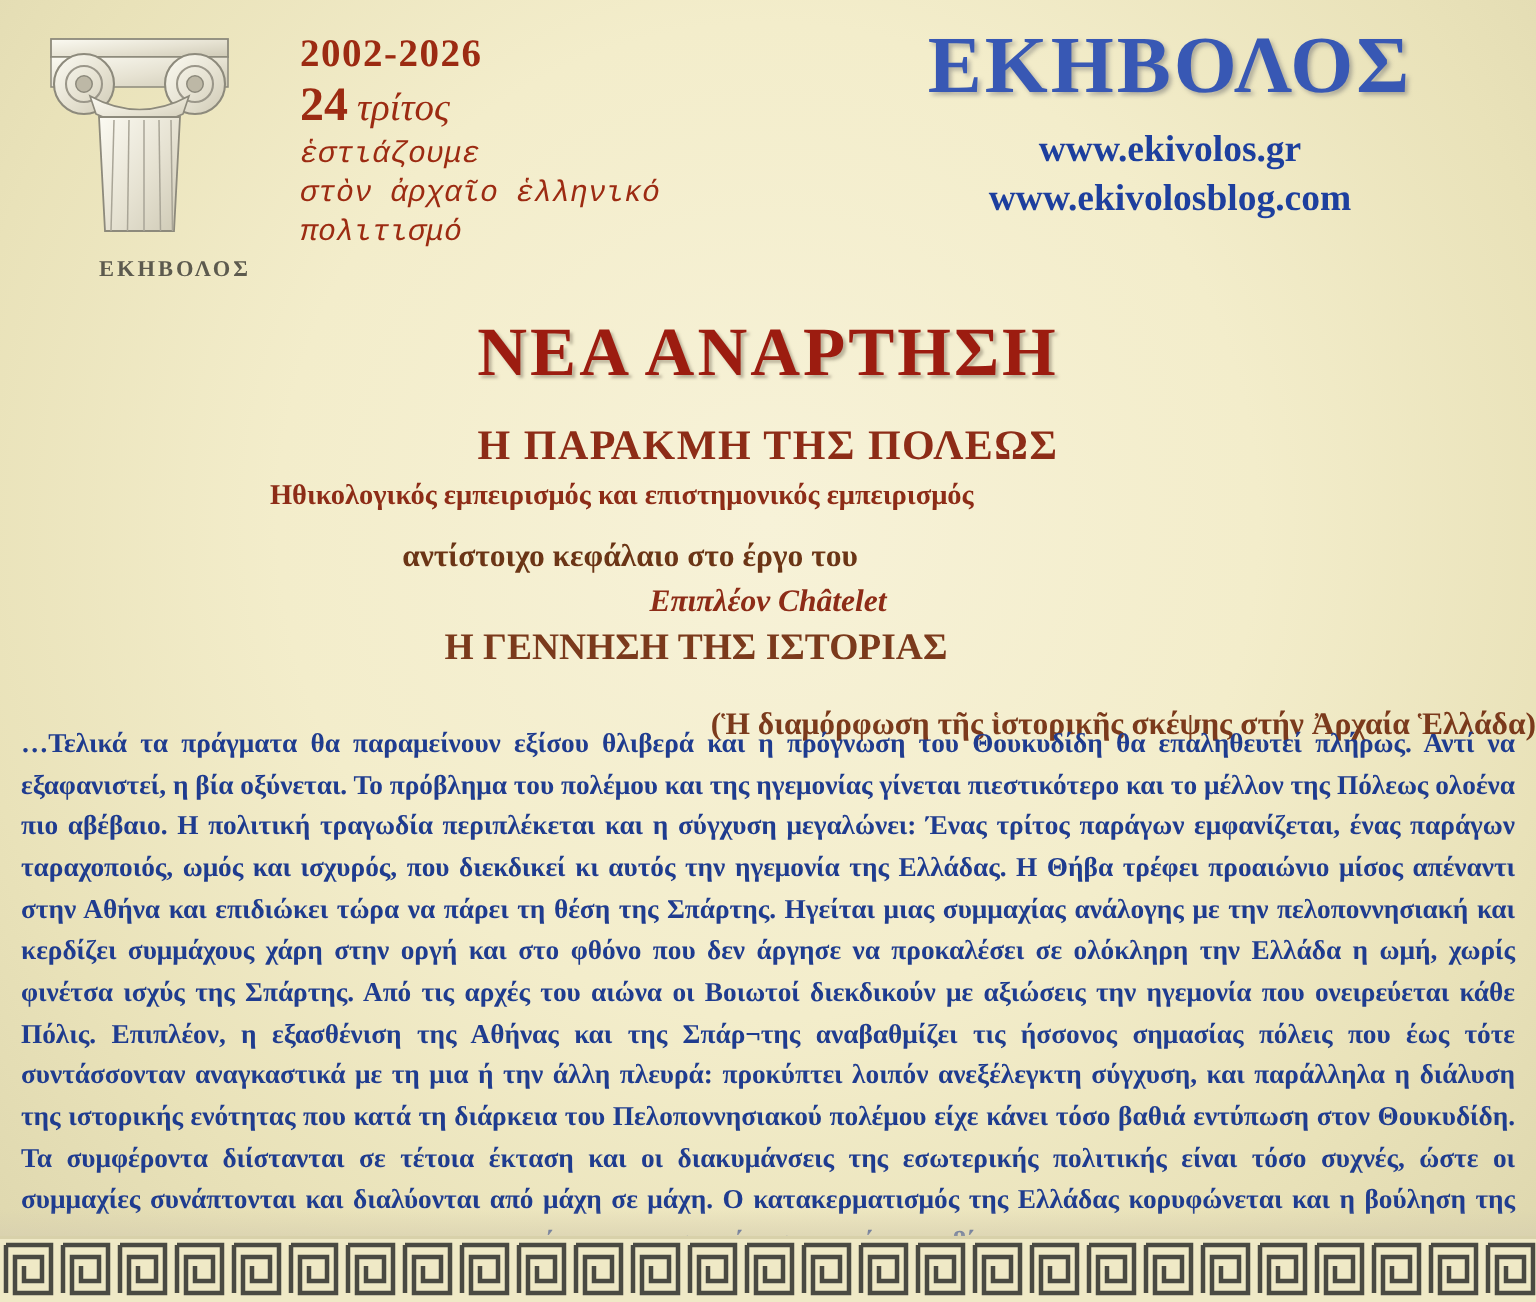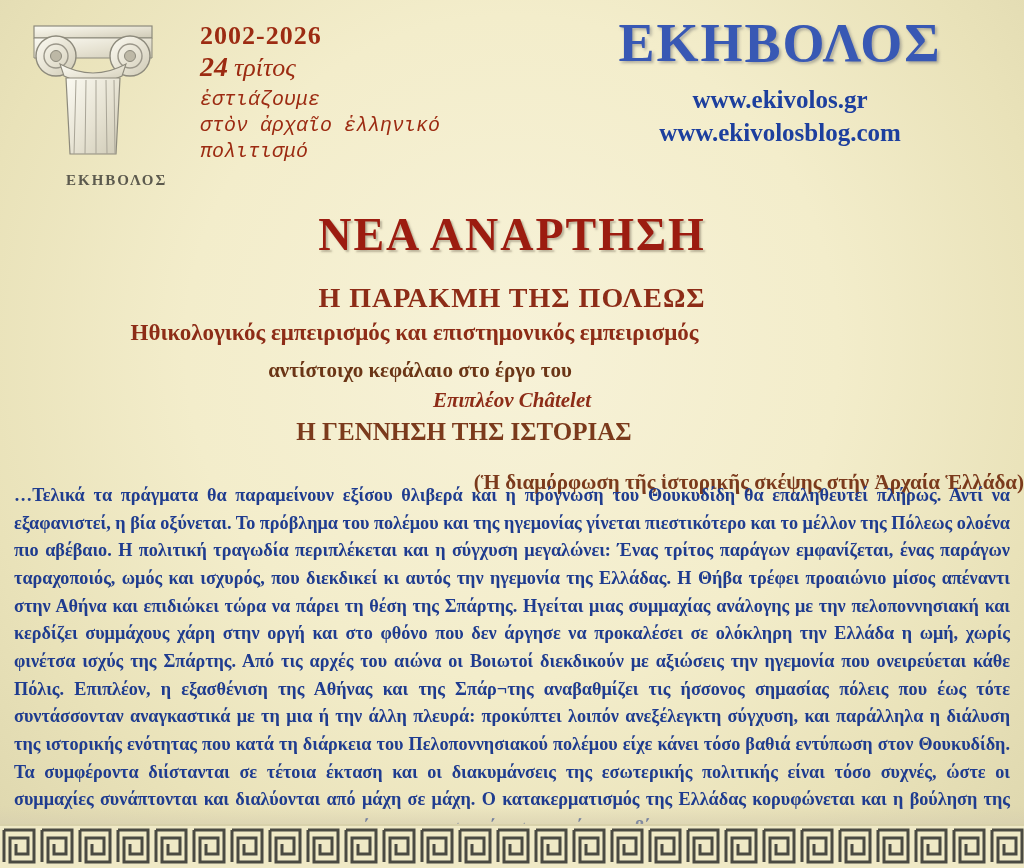--- a/index.html
+++ b/index.html
@@ -62,25 +62,24 @@
     letter-spacing: 1px;
     color: #9c2b12;
     line-height: 1.1;
   }
   .anniv .big-line {
     margin-top: 2px;
     line-height: 1;
     white-space: nowrap;
   }
   .anniv .big-num {
-    font-size: 28px;
-    font-weight: bold;
-    color: #9c2b12;
-    font-family: "Liberation Serif", serif;
-    font-style: italic;
+    font-size: 32px;
+    font-weight: bold;
+    color: #9c2b12;
+    font-family: "Liberation Serif", serif;
   }
   .anniv .chronia {
     font-size: 26px;
     font-style: italic;
     color: #9c2b12;
     font-family: "Liberation Serif", serif;
     margin-left: 6px;
   }
   .anniv .slogan {
     margin-top: 6px;
@@ -138,21 +137,21 @@
     font-weight: bold;
     letter-spacing: 1px;
     color: #8d2c17;
   }
   .sub2 {
     position: absolute;
     top: 320px;
     left: 0;
     width: 829px;
     text-align: center;
-    font-size: 23px;
+    font-size: 19px;
     font-weight: bold;
     color: #8d2c17;
   }
   .sub3 {
     position: absolute;
     top: 358px;
     left: 0;
     width: 840px;
     text-align: center;
     font-size: 21px;

